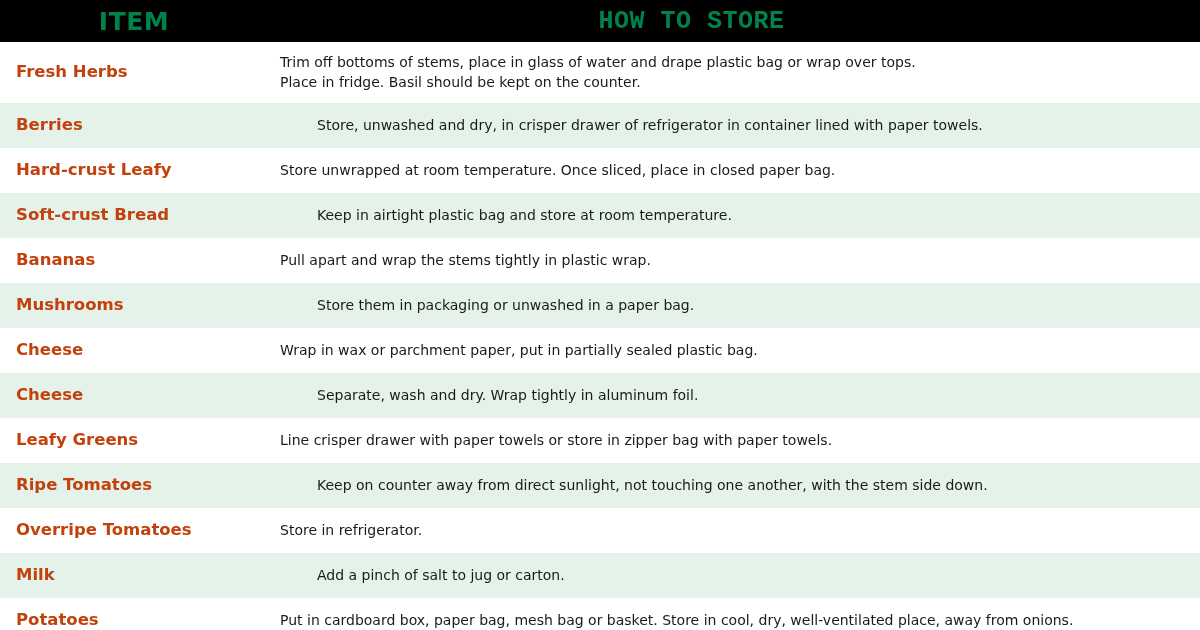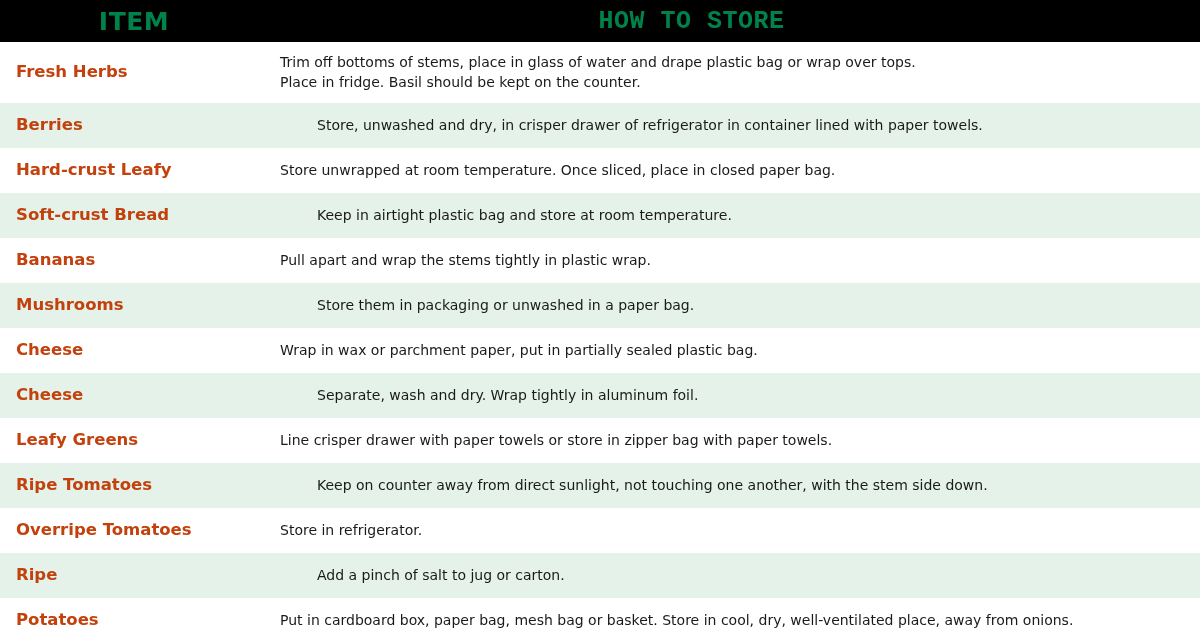--- a/index.html
+++ b/index.html
@@ -191,21 +191,21 @@
       </div>
       <div class="row plain">
         <div class="cell-item">Overripe Tomatoes</div>
         <div class="cell-how">
           <div>
             <span class="how-line">Store in refrigerator.</span>
           </div>
         </div>
       </div>
       <div class="row shade">
-        <div class="cell-item">Ripe</div>
+        <div class="cell-item">Milk</div>
         <div class="cell-how">
           <div>
             <span class="how-line">Add a pinch of salt to jug or carton.</span>
           </div>
         </div>
       </div>
       <div class="row plain">
         <div class="cell-item">Potatoes</div>
         <div class="cell-how">
           <div>

